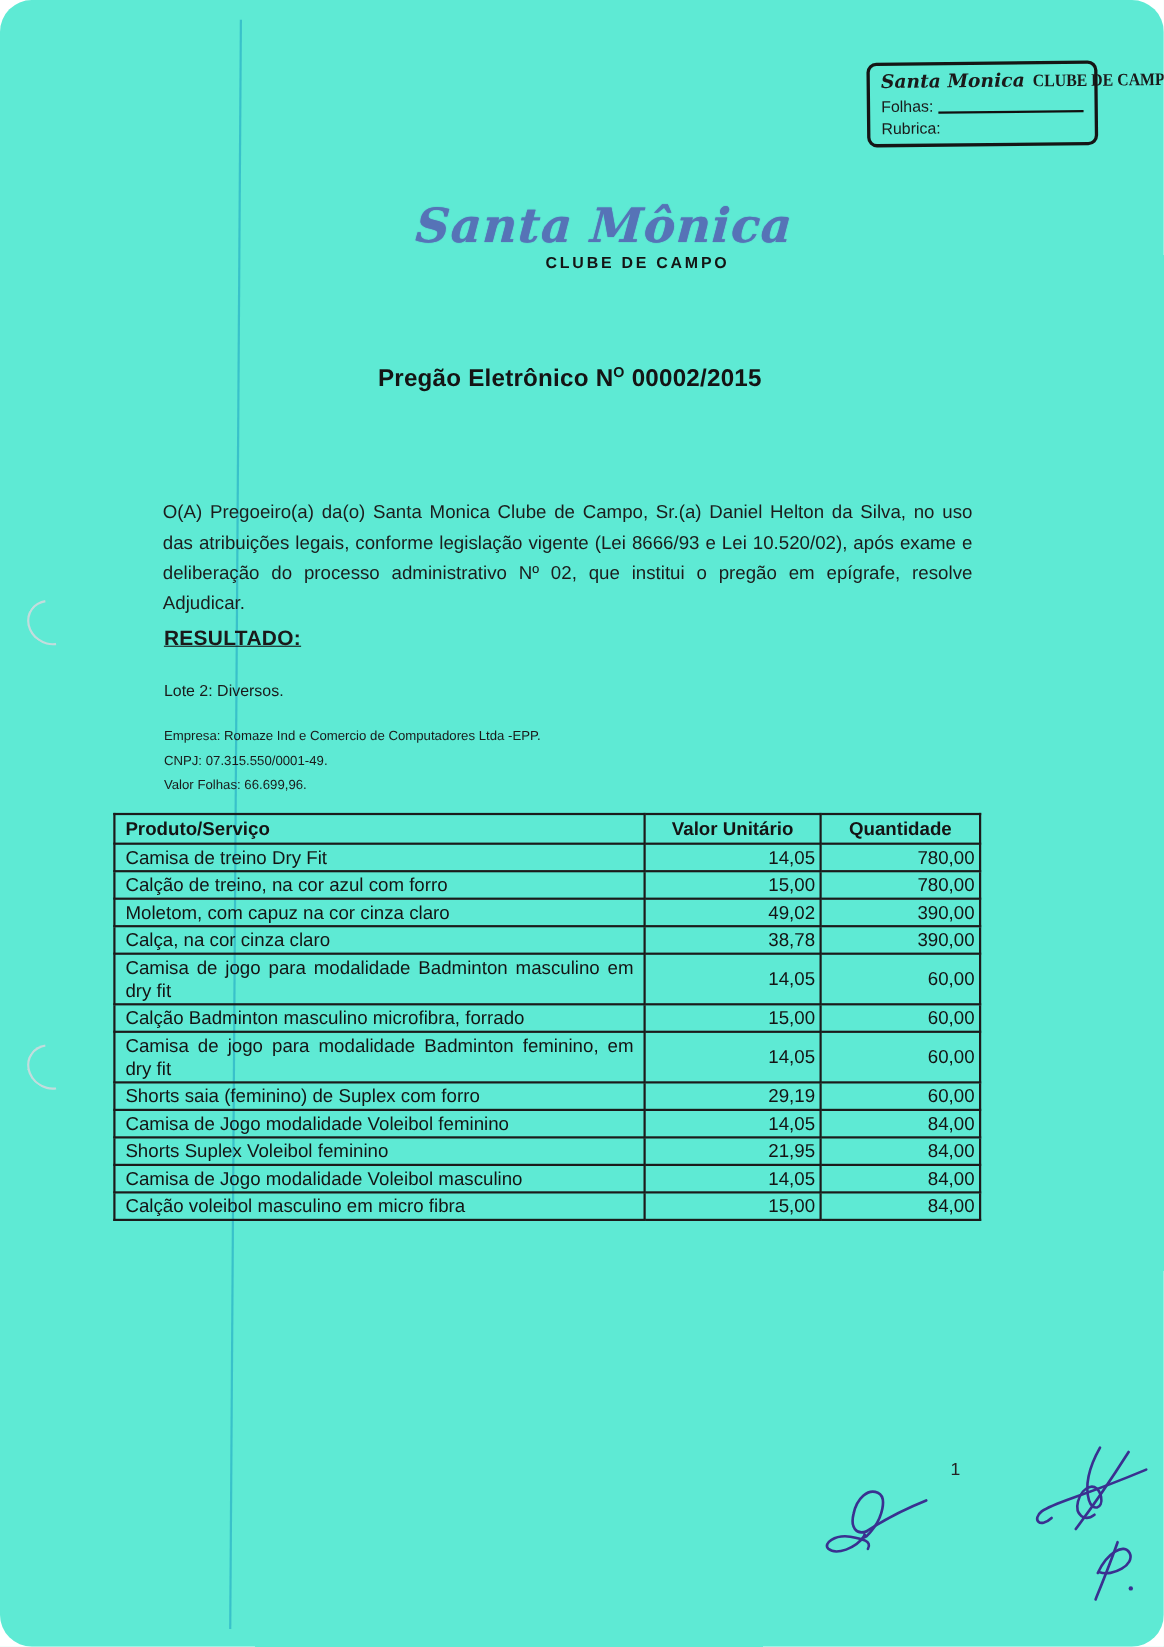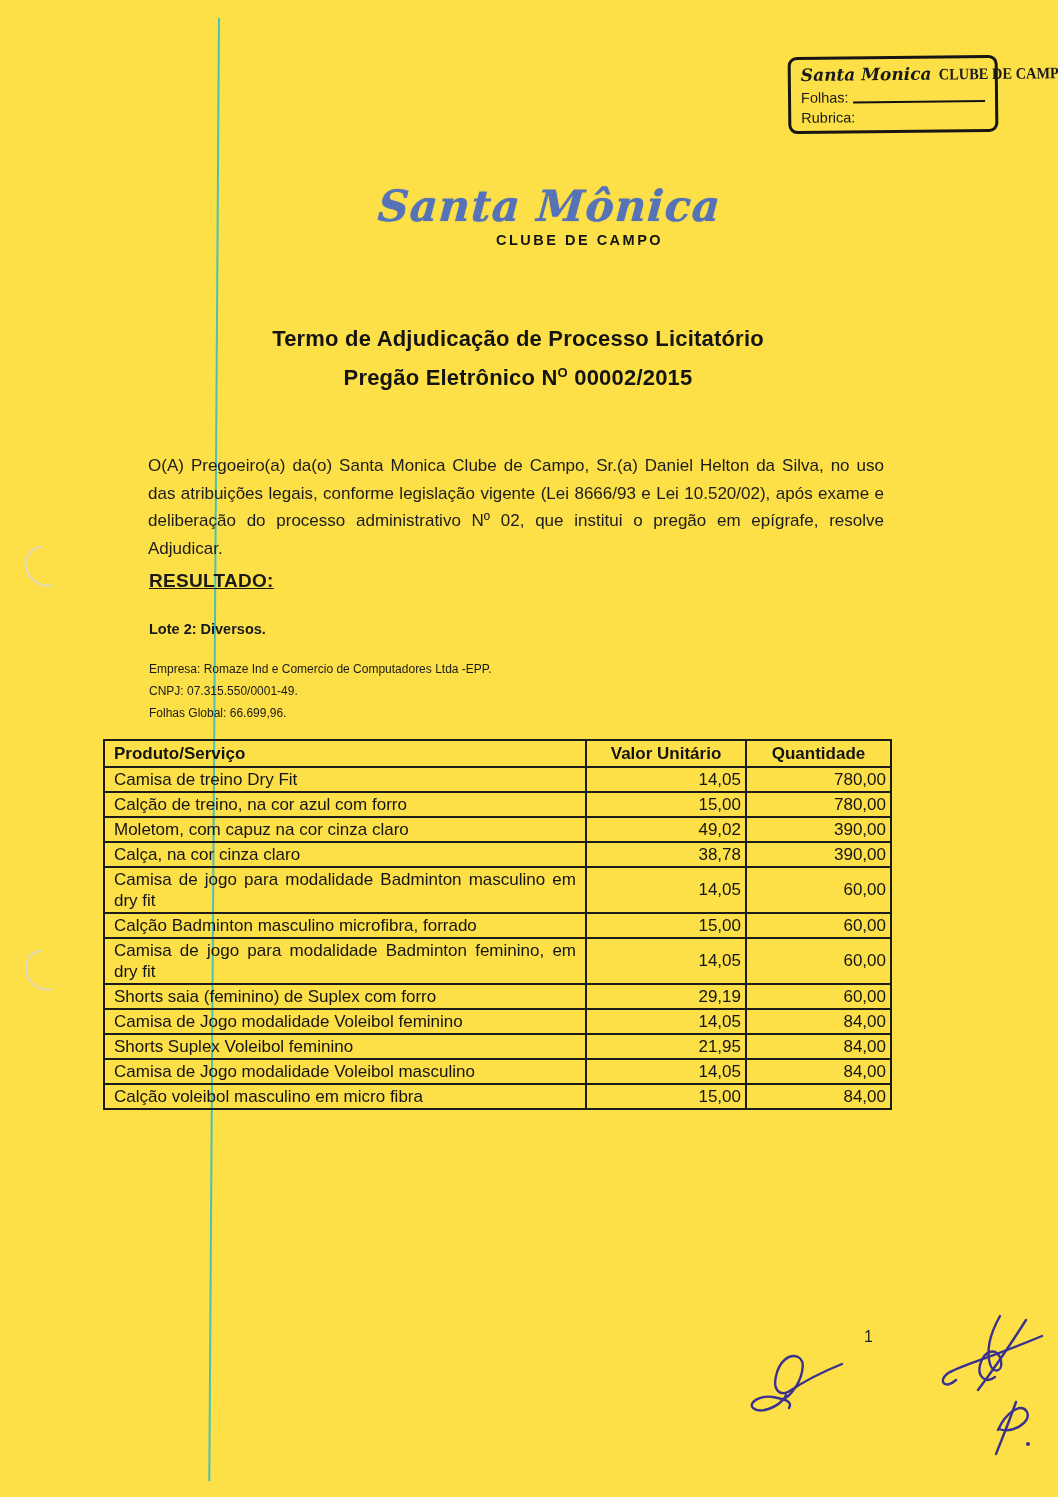--- a/index.html
+++ b/index.html
@@ -4,22 +4,23 @@
 <style>
   :root{
     --logo-blue:#5673b7;
     --cyan:#35bdc9;
     --ink:#3a3090;
     --text:#1a1a1a;
   }
   html,body{margin:0;padding:0;background:#ffffff;}
   .page{
     position:relative;width:1058px;height:1497px;overflow:hidden;
-    background:#fde047;color:var(--text);
+    background:#5eead4;color:var(--text);
     font-family:"Liberation Sans",sans-serif;
+    border-radius:29px;
   }
   
   .scan-line{
     position:absolute;left:218px;top:18px;width:2px;height:1463px;
     background:var(--cyan);transform-origin:top center;transform:rotate(0.38deg);opacity:.9;
   }
   .arc{
     position:absolute;width:40px;height:36px;border:2px solid #ddd9df;border-radius:50%;
     border-right-color:transparent;border-top-color:transparent;transform:rotate(35deg);opacity:.8;
   }
@@ -57,21 +58,21 @@
     font-weight:bold;font-size:22px;line-height:34px;letter-spacing:.2px;color:#141414;
   }
   .doc-title sup{font-size:13px;vertical-align:super;font-weight:bold;}
 
   .paragraph{
     position:absolute;left:148px;top:452px;width:736px;
     font-size:17px;line-height:27.5px;text-align:justify;color:#1c1c1c;
   }
 
   .resultado{position:absolute;left:149px;top:570px;font-size:19px;font-weight:bold;letter-spacing:.3px;text-decoration:underline;}
-  .lote{position:absolute;left:149px;top:621px;font-size:14.5px;font-weight:bold;}
+  .lote{position:absolute;left:149px;top:621px;font-size:14.5px;font-weight:normal;}
   .empresa-block{position:absolute;left:149px;top:658px;font-size:12px;line-height:22px;}
 
   .products-table{
     position:absolute;left:103px;top:739px;width:787px;
     border-collapse:collapse;table-layout:fixed;font-size:17px;color:#141414;
     background:transparent;
   }
   .products-table col.c-prod{width:482px;}
   .products-table col.c-val{width:160px;}
   .products-table col.c-qty{width:145px;}
@@ -109,33 +110,32 @@
     </div>
     <div class="stamp-row rubrica">
       <span>Rubrica:</span>
     </div>
   </div>
 
   <div class="logo-script">Santa Mônica</div>
   <div class="logo-subtitle">CLUBE DE CAMPO</div>
 
   <div class="doc-title">
-    <div>Termo de Adjudicação de Processo Licitatório</div>
     <div><span>Pregão Eletrônico N</span><sup>O</sup><span> 00002/2015</span></div>
   </div>
 
   <div class="paragraph">O(A) Pregoeiro(a) da(o) Santa Monica Clube de Campo, Sr.(a) Daniel Helton da Silva, no uso das atribuições legais, conforme legislação vigente (Lei 8666/93 e Lei 10.520/02), após exame e deliberação do processo administrativo  Nº 02, que institui o pregão em epígrafe, resolve Adjudicar.</div>
 
   <div class="resultado">RESULTADO:</div>
   <div class="lote">Lote 2: Diversos.</div>
 
   <div class="empresa-block">
     <div>Empresa: Romaze Ind e Comercio de Computadores Ltda -EPP.</div>
     <div>CNPJ: 07.315.550/0001-49.</div>
-    <div>Folhas Global: 66.699,96.</div>
+    <div>Valor Folhas: 66.699,96.</div>
   </div>
 
   <table class="products-table">
     <colgroup>
         <col class="c-prod">
         <col class="c-val">
         <col class="c-qty">
       </colgroup>
     <thead>
       <tr>

